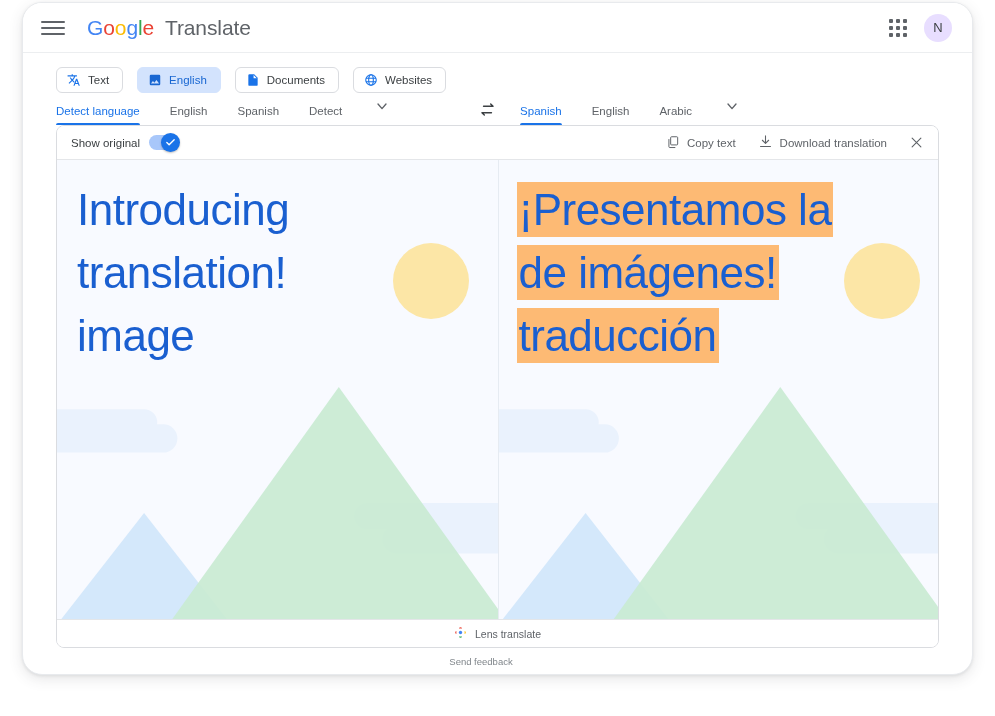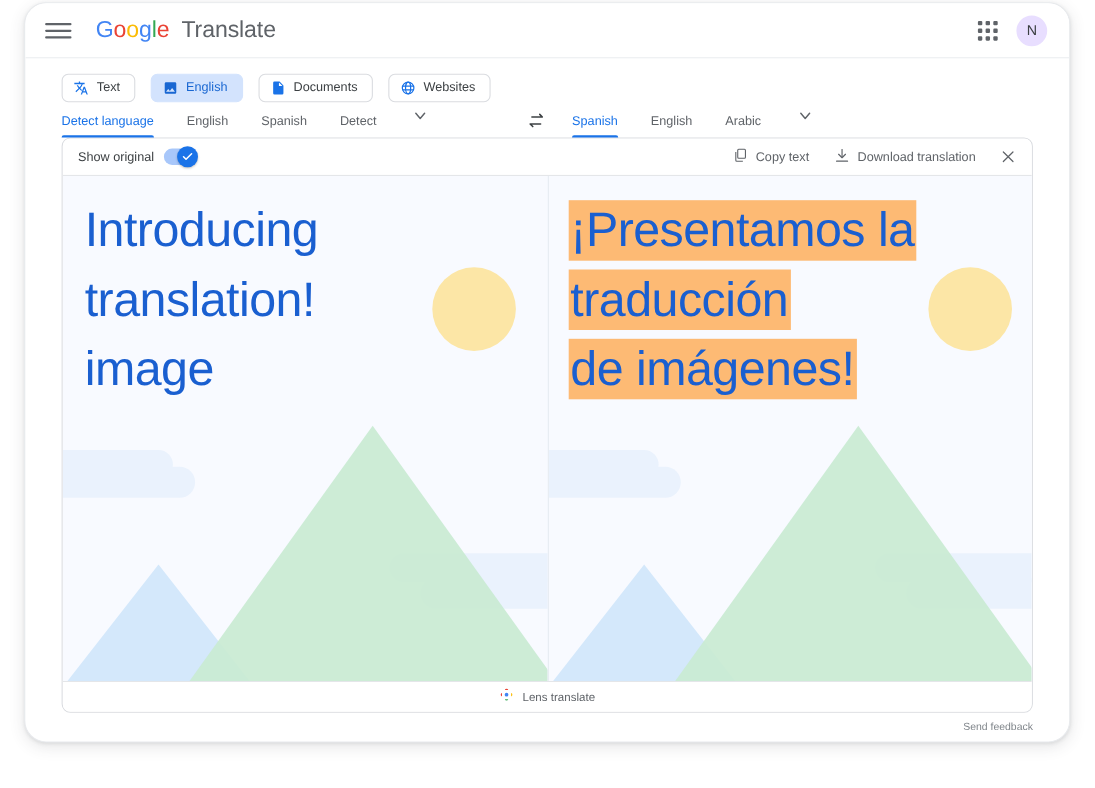--- a/index.html
+++ b/index.html
@@ -203,21 +203,21 @@
     flex: 0 0 28px;
     border-top: 1px solid #e4e6e9;
     display:flex; align-items:center; justify-content:center;
     gap: 8px;
     background:#fff;
     cursor:pointer;
   }
   .lens-label { font-size: 10.5px; color:#5f6368; }
   .feedback-row {
     height: 26px; flex:0 0 26px;
-    display:flex; align-items:center; justify-content:flex-end;
+    display:flex; align-items:center; justify-content:center;
     padding-right: 33px;
   }
   .feedback {
     font-size: 9.5px; color:#80868b; cursor:pointer;
   }
 </style>
 </head>
 <body>
 
 <div id="app">
@@ -399,22 +399,22 @@
             <rect x="-60" y="262" width="185" height="28" rx="14" fill="#eaf2fd"></rect>
             <rect x="300" y="340" width="160" height="26" rx="13" fill="#eaf2fd"></rect>
             <rect x="328" y="362" width="150" height="28" rx="14" fill="#eaf2fd"></rect>
             <path d="M92 350 L10 455 L174 455 Z" fill="#d4e8fb"></path>
             <path d="M285 225 L120 455 L450 455 Z" fill="#c9ebd3" opacity="0.93"></path>
           </svg>
         </div>
         <div class="yellow-dot" style="left:345px; top:83px;"></div>
         <div class="headline translated" style="left:18px; top:18px;">
           <span class="line"><span class="hl">¡Presentamos la</span></span>
+          <span class="line"><span class="hl">de imágenes!</span></span>
           <span class="line"><span class="hl">traducción</span></span>
-          <span class="line"><span class="hl">de imágenes!</span></span>
         </div>
       </div>
     </div>
 
     <div class="lens-bar">
       <span>
         <svg width="13" height="13" viewBox="0 0 24 24">
           <circle cx="12" cy="12" r="3.1" fill="#4285f4"></circle>
           <path d="M12 2.2a3 3 0 0 1 2.9 2.2H9.1A3 3 0 0 1 12 2.2z" fill="#ea4335"></path>
           <path d="M21.8 12a3 3 0 0 1-2.2 2.9V9.1a3 3 0 0 1 2.2 2.9z" fill="#fbbc05"></path>

